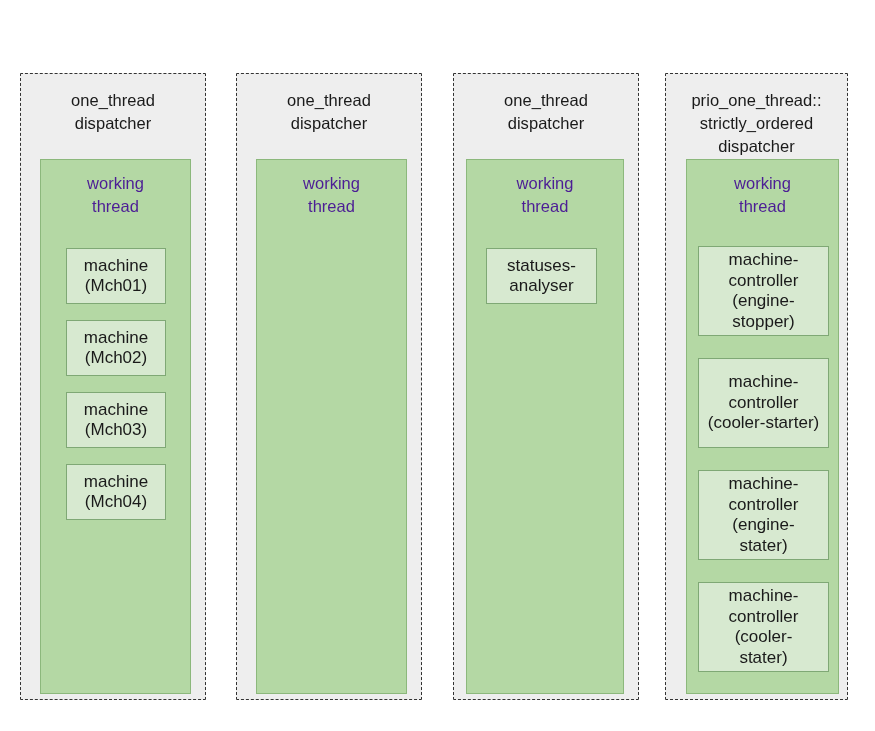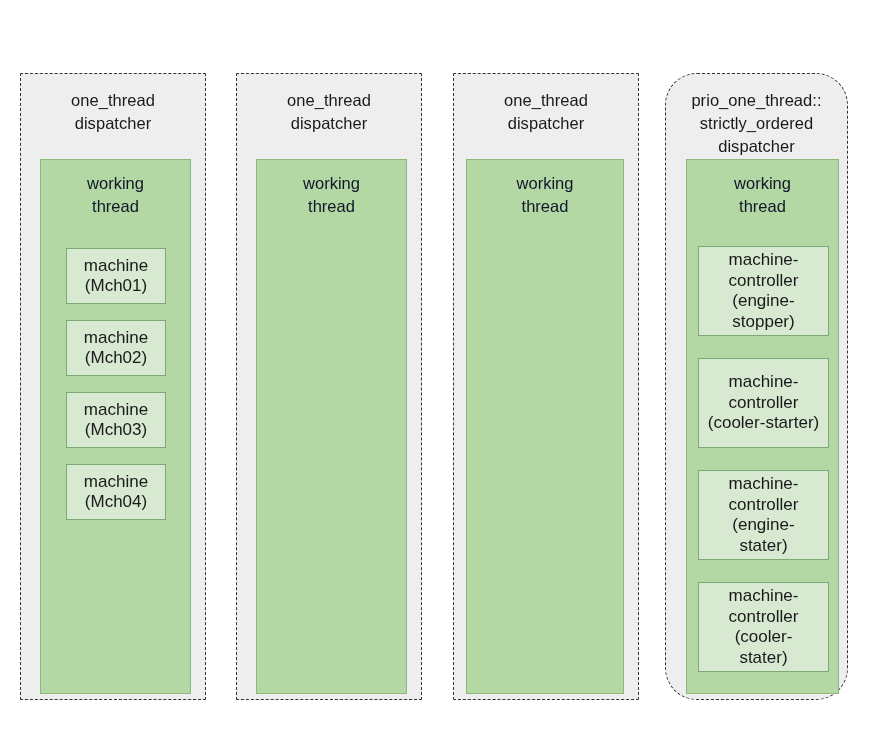--- a/index.html
+++ b/index.html
@@ -54,21 +54,21 @@
     border: 1px solid #8cb87c;
   }
 
   .working-thread-title {
     position: absolute;
     left: 0;
     right: 0;
     text-align: center;
     font-size: 16.5px;
     line-height: 23px;
-    color: #0f172a;
+    color: #4c1d95;
     white-space: pre-line;
   }
 
   
   .agent-box {
     position: absolute;
     box-sizing: border-box;
     background: #d7e9d0;
     border: 1px solid #7fa875;
     display: flex;
@@ -123,24 +123,28 @@
 thread</div>
     </div>
   </div>
 
   <div class="dispatcher" style="left:453px; top:61px; width:186px; height:627px;">
     <div class="dispatcher-title" style="top:15px;">one_thread
 dispatcher</div>
     <div class="working-thread" style="left:12px; top:85px; width:158px; height:535px;">
       <div class="working-thread-title" style="top:12px;">working
 thread</div>
+      <div class="agent-box" style="left:19px; top:88px; width:111px; height:56px;">
+        <span class="agent-label">statuses-
+analyser</span>
+      </div>
     </div>
   </div>
 
-  <div class="dispatcher" style="left:665px; top:61px; width:183px; height:627px;border-radius:32px;">
+  <div class="dispatcher" style="left:665px; top:61px; width:183px; height:627px;">
     <div class="dispatcher-title" style="top:15px;">prio_one_thread::
 strictly_ordered
 dispatcher</div>
     <div class="working-thread" style="left:20px; top:85px; width:153px; height:535px;">
       <div class="working-thread-title" style="top:12px;">working
 thread</div>
       <div class="agent-box" style="left:11px; top:86px; width:131px; height:90px;">
         <span class="agent-label">machine-
 controller
 (engine-

